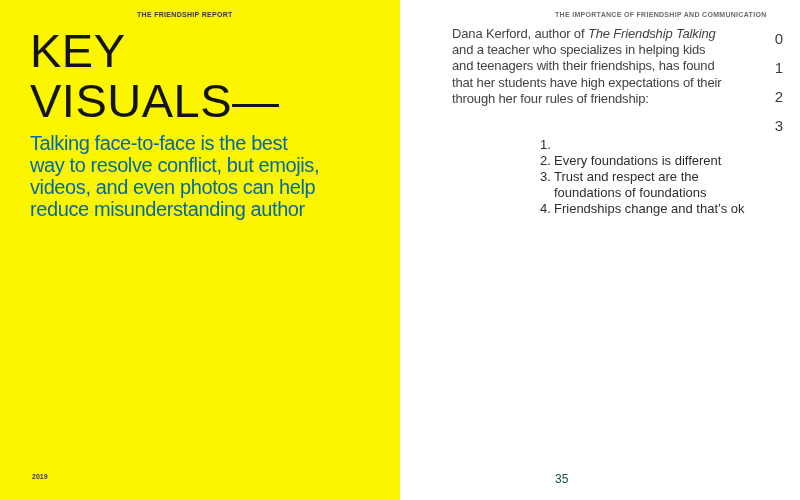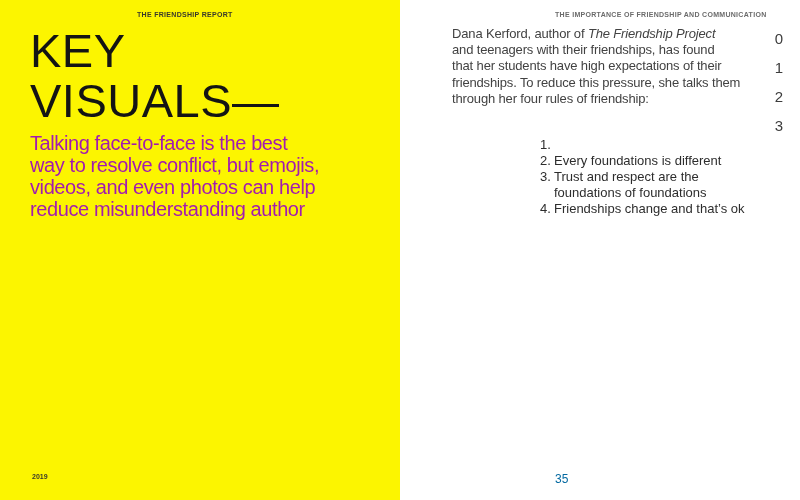--- a/index.html
+++ b/index.html
@@ -47,21 +47,21 @@
   .title .tline { display: block; white-space: nowrap; }
 
   .subtitle {
     position: absolute;
     left: 30px;
     top: 132px;
     font-size: 20px;
     font-weight: 400;
     line-height: 22px;
     letter-spacing: -0.4px;
-    color: #a21caf;
+    color: #0369a1;
   }
   .subtitle .sline { display: block; white-space: nowrap; }
 
   .year {
     position: absolute;
     left: 32px;
     top: 473px;
     font-size: 7px;
     font-weight: bold;
     color: #3a3a2a;
@@ -100,21 +100,21 @@
     line-height: 29px;
     text-align: center;
     color: #3c3c3c;
   }
 
   .pagenum {
     position: absolute;
     left: 155px;
     top: 472px;
     font-size: 12px;
-    color: #0369a1;
+    color: #14532d;
   }
 </style>
 </head>
 <body>
 
 <div class="spread">
 
   <section class="page left" style="background: rgb(252, 245, 0);">
     <div class="mini-header">THE FRIENDSHIP REPORT</div>
 
@@ -130,24 +130,24 @@
       <span class="sline">reduce misunderstanding author</span>
     </p>
 
     <div class="year">2019</div>
   </section>
 
   <section class="page right">
     <div class="mini-header">THE IMPORTANCE OF FRIENDSHIP AND COMMUNICATION</div>
 
     <div class="bodycopy">
-      <div class="bline"><span>Dana Kerford, author of </span><em>The Friendship Project</em></div>
+      <div class="bline"><span>Dana Kerford, author of </span><em>The Friendship Talking</em></div>
+      <div class="bline">and a teacher who specializes in helping kids</div>
       <div class="bline">and teenagers with their friendships, has found</div>
       <div class="bline">that her students have high expectations of their</div>
-      <div class="bline">friendships. To reduce this pressure, she talks them</div>
       <div class="bline">through her four rules of friendship:</div>
     </div>
 
     <div class="rules">
       <div class="rrow">
         <span class="rmark">1.</span>
       </div>
       <div class="rrow">
         <span class="rmark">2.</span>
         <span class="rtext">Every foundations is different</span>

